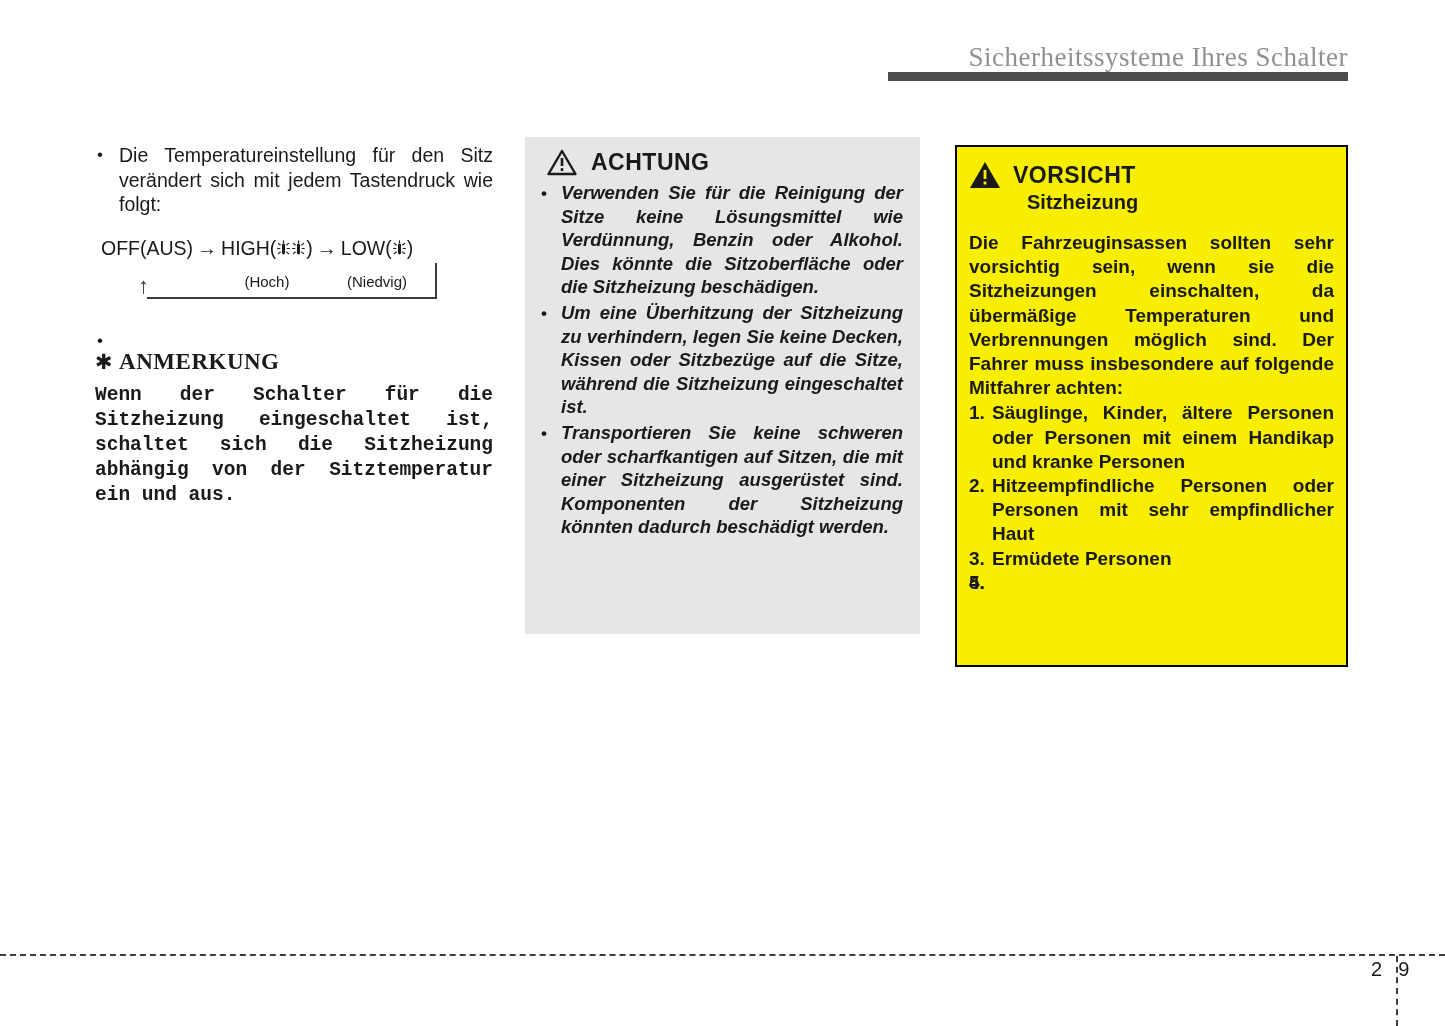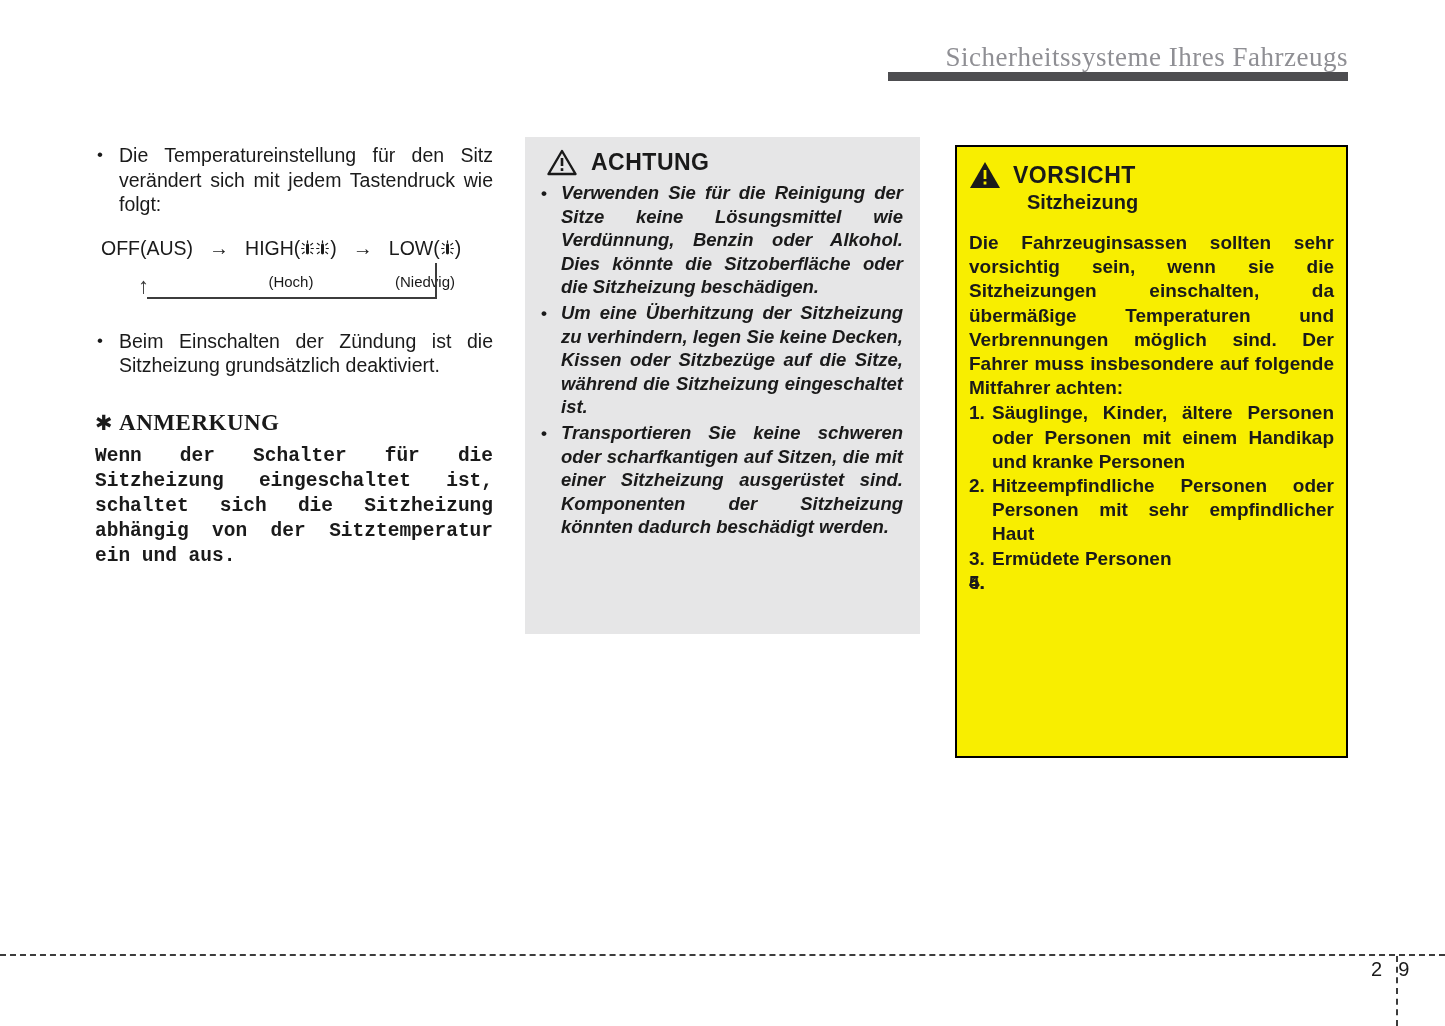--- a/index.html
+++ b/index.html
@@ -30,21 +30,21 @@
     position:relative; padding-left:24px;
     font-size:19.5px; line-height:24.5px; text-align:justify;
   }
   .bullet-marker { position:absolute; left:2px; top:0; font-size:17px; }
   .bullet2 { margin-top:12px; }
 
   .diagram {
     position:relative; height:80px; margin-top:20px; margin-left:6px;
     font-size:19.5px;
   }
-  .diagram-row { display:flex; align-items:flex-end; gap:16px; white-space:nowrap; }
+  .diagram-row { display:flex; align-items:flex-end; gap:4px; white-space:nowrap; }
   .diag-arrow { font-size:20px; color:#1a1a1a; }
   .diag-group { position:relative; display:inline-flex; align-items:center; }
   .heat-icon { display:inline-flex; align-items:center; margin:0 1px; }
   .diag-sub {
     position:absolute; top:36px; left:50%; transform:translateX(-50%);
     font-size:15px; white-space:nowrap;
   }
   .diag-loop {
     position:absolute; left:46px; top:26px; width:290px; height:36px;
     border-right:2px solid #3c3c3c; border-bottom:2px solid #3c3c3c;
@@ -77,21 +77,21 @@
   .caution-title { font-size:23px; font-weight:bold; letter-spacing:0.5px; }
   .caution-item {
     position:relative; padding-left:22px; margin-top:2px;
     font-size:18.5px; font-weight:bold; font-style:italic;
     line-height:23.6px; text-align:justify;
   }
   .caution-item .bullet-marker { top:1px; left:2px; font-style:normal; }
 
   
   .warning-box {
-    position:absolute; left:955px; top:145px; width:393px; height:613px;
+    position:absolute; left:955px; top:145px; width:393px; height:522px;
     background:#f8ee00; border:2px solid #000;
     padding:14px 12px 10px 12px; overflow:hidden;
   }
   .warning-title-row { display:flex; align-items:center; gap:12px; margin-bottom:1px; }
   .warning-icon { display:inline-flex; }
   .warning-title { font-size:23px; font-weight:bold; letter-spacing:0.5px; }
   .warning-subtitle1 { padding-left:44px; font-size:20px; font-weight:bold; line-height:25px; white-space:nowrap; }
   .warning-subtitle2 { padding-left:58px; font-size:20px; font-weight:bold; line-height:25px; white-space:nowrap; }
   .warning-intro {
     margin-top:16px; font-size:19px; font-weight:bold;
@@ -116,21 +116,21 @@
   .page-number {
     position:absolute; left:1371px; top:958px;
     display:flex; gap:16px; font-size:20px; color:#1a1a1a;
   }
 </style>
 </head>
 <body>
 
 <div class="page">
 
-  <div class="header-title">Sicherheitssysteme Ihres Fahrzeugs</div>
+  <div class="header-title">Sicherheitssysteme Ihres Schalter</div>
   <div class="header-bar"></div>
 
   <div class="left-col">
 
     <div class="bullet-item">
       <span class="bullet-marker">•</span>
       <span>Die Temperatureinstellung für den Sitz verändert sich mit jedem Tastendruck wie folgt:</span>
     </div>
 
     <div class="diagram">
@@ -190,21 +190,20 @@
           <span>)</span>
           <span class="diag-sub">(Niedvig)</span>
         </span>
       </div>
       <span class="diag-return-arrow">↑</span>
       <div class="diag-loop"></div>
     </div>
 
     <div class="bullet-item bullet2">
       <span class="bullet-marker">•</span>
-      <span>Beim Einschalten der Zündung ist die Sitzheizung grundsätzlich deaktiviert.</span>
     </div>
 
     <div class="note-title">
       <span class="note-symbol">✱</span><span>ANMERKUNG</span>
     </div>
     <div class="note-body">Wenn der Schalter für die Sitzheizung eingeschaltet ist, schaltet sich die Sitzheizung abhängig von der Sitztemperatur ein und aus.</div>
   </div>
 
   <div class="caution-box">
     <div class="caution-title-row">

